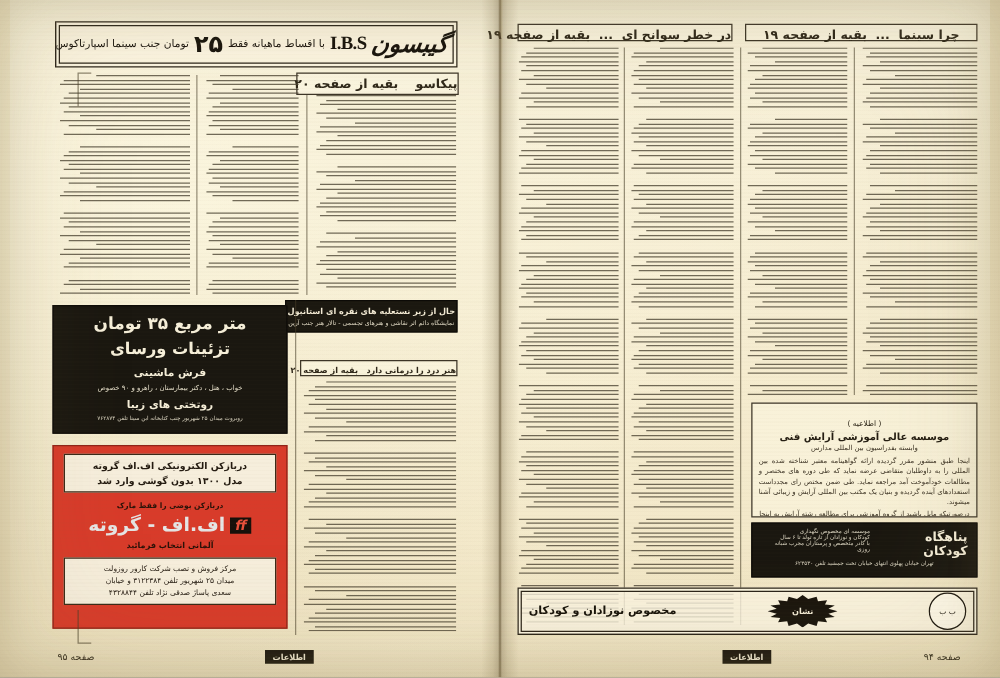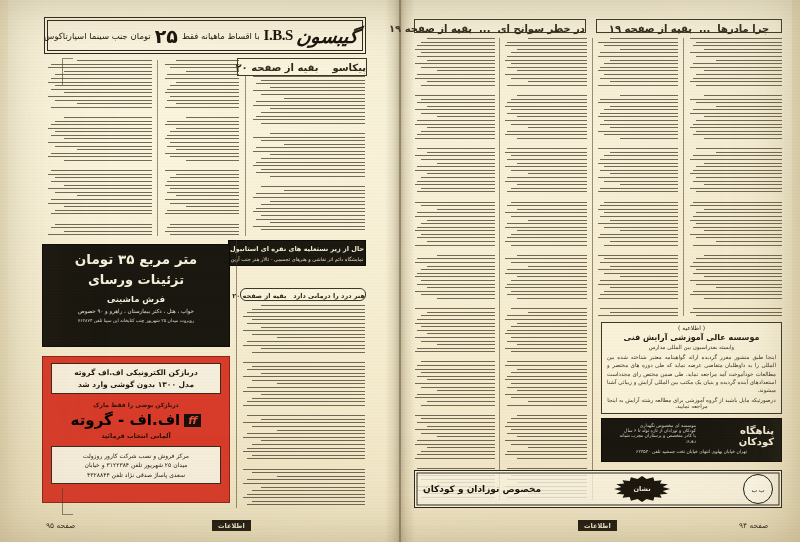--- a/index.html
+++ b/index.html
@@ -185,21 +185,21 @@
     color: #231a10;
   }
   .ad-red .panel .p1 { font-size: 7.5px; font-weight: bold; }
   .ad-red .panel .p2 { font-size: 7.5px; font-weight: bold; margin-top: 3px; }
   .ad-red .mid { font-size: 6px; color: #2a1208; margin-top: 7px; font-weight: bold; }
   .ad-red .brandrow {
     display: flex; align-items: center; justify-content: center;
     gap: 4px; margin-top: 3px;
   }
   .ad-red .brandname {
-    font-size: 15px; font-weight: bold; color: #000000;
+    font-size: 15px; font-weight: bold; color: #e5e5e5;
   }
   .ad-red .brandchip {
     background: #17100a; color: #e8503b; font-size: 11px; font-weight: bold;
     padding: 0 4px; border-radius: 0; font-style: italic;
   }
   .ad-red .sub { font-size: 6.5px; color: #2a1208; margin-top: 3px; font-weight: bold; }
   .ad-red .panel2 {
     background: #f6eedc; border: 1px solid #3a2a18;
     margin: 6px 8px 6px 8px; padding: 4px 3px;
     color: #231a10; font-size: 6px; line-height: 1.55;
@@ -242,21 +242,21 @@
   }
   .bb-sub { font-size: 9px; color: #161209; font-weight: bold; }
 
   
   .notice {
     position: absolute;
     border: 1px solid #3d3527;
     background: rgba(255,252,235,0.4);
     box-sizing: border-box;
     direction: rtl; text-align: center; overflow: hidden;
-    padding: 1px 5px;
+    padding: 13px 5px;
   }
   .notice .n0 { font-size: 6px; color: #2e2719; }
   .notice .n1 { font-size: 8px; font-weight: bold; color: #241d12; margin-top: 2px; }
   .notice .n2 { font-size: 5.5px; color: #3a3122; margin-top: 2px; }
 
   
   .strip-black {
     position: absolute; background: #1b1810; color: #f2ead4;
     border: 1px solid #0c0a06; box-sizing: border-box;
     direction: rtl; text-align: center; overflow: hidden;
@@ -461,21 +461,21 @@
         <div class="ln s3"></div>
         <div class="ln s1"></div>
       </div>
   </div>
 
   <div class="strip-black" style="left:228px; top:240px; width:138px; height:26px;">
     <div class="s1">حال از زیر نستعلیه های نقره ای استانبول</div>
     <div class="s2">نمایشگاه دائم اثر نقاشی و هنرهای تجسمی - تالار هنر جنب آرین</div>
   </div>
 
-  <div class="box" style="left:240px; top:288px; width:126px; height:13px;border-radius:6px;">
+  <div class="box" style="left:240px; top:288px; width:126px; height:13px;">
     <div class="hdr-title" style="font-size:6.5px;">
       <span>هنر درد را درمانی دارد</span>
       &nbsp;
       <span>بقیه از صفحه ۲۰</span>
     </div>
   </div>
 
   <div class="col" style="left:243px; top:305px; width:122px; height:200px;">
     <div class="lines">
         <div class="ln s3"></div>
@@ -534,20 +534,21 @@
         <div class="ln s4"></div>
       </div>
   </div>
   <div class="rule-v" style="left:236px; top:240px; height:268px;"></div>
 
   <div class="ad-black" style="left:42px; top:244px; width:188px; height:103px;">
     <div class="l1">متر مربع ۳۵ تومان</div>
     <div class="l2">تزئینات ورسای</div>
     <div class="l3">فرش ماشینی</div>
     <div class="l4">خواب ، هتل ، دکتر بیمارستان ، راهرو و ۹۰ خصوص</div>
+    <div class="l5">روتختی های زیبا</div>
     <div class="l6 tiny">روبروت میدان ۲۵ شهریور چنب کتابخانه ابن سینا تلفن ۷۶۲۸۷۴</div>
   </div>
 
   <div class="ad-red" style="left:42px; top:356px; width:188px; height:147px;">
     <div class="panel">
       <div class="p1">دربازکن الکترونیکی اف.اف گروته</div>
       <div class="p2">مدل ۱۳۰۰ بدون گوشی وارد شد</div>
     </div>
     <div class="mid">دربازکن بوضی را فقط مارک</div>
     <div class="brandrow">
@@ -571,21 +572,21 @@
   <div class="box" style="left:414px; top:19px; width:172px; height:14px;">
     <div class="hdr-title">
       <span>در خطر سوانح ای</span>
       &nbsp;...&nbsp;
       <span>بقیه از صفحه ۱۹</span>
     </div>
   </div>
 
   <div class="box" style="left:596px; top:19px; width:186px; height:14px;">
     <div class="hdr-title">
-      <span>چرا مادرها</span>
+      <span>چرا سینما</span>
       &nbsp;...&nbsp;
       <span>بقیه از صفحه ۱۹</span>
     </div>
   </div>
 
   <div class="col" style="left:690px; top:38px; width:92px; height:278px;">
     <div class="lines">
         <div class="ln s1"></div>
         <div class="ln s2"></div>
         <div class="ln s4"></div>

